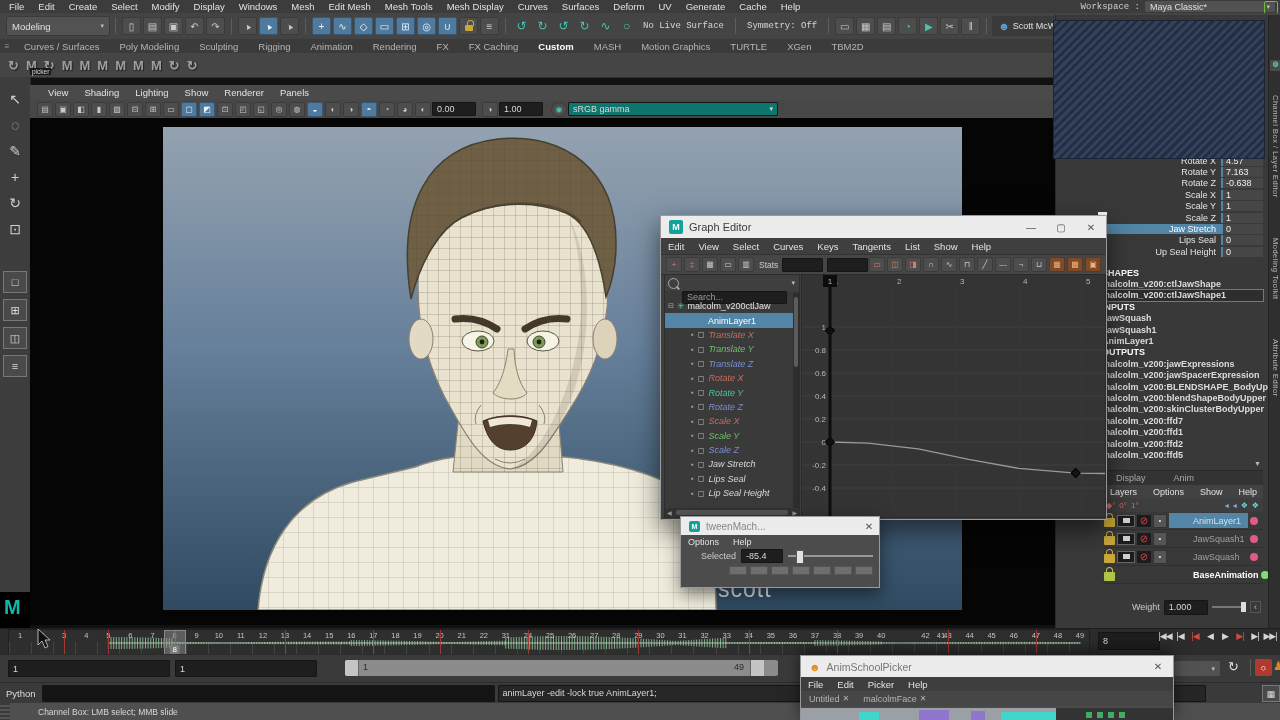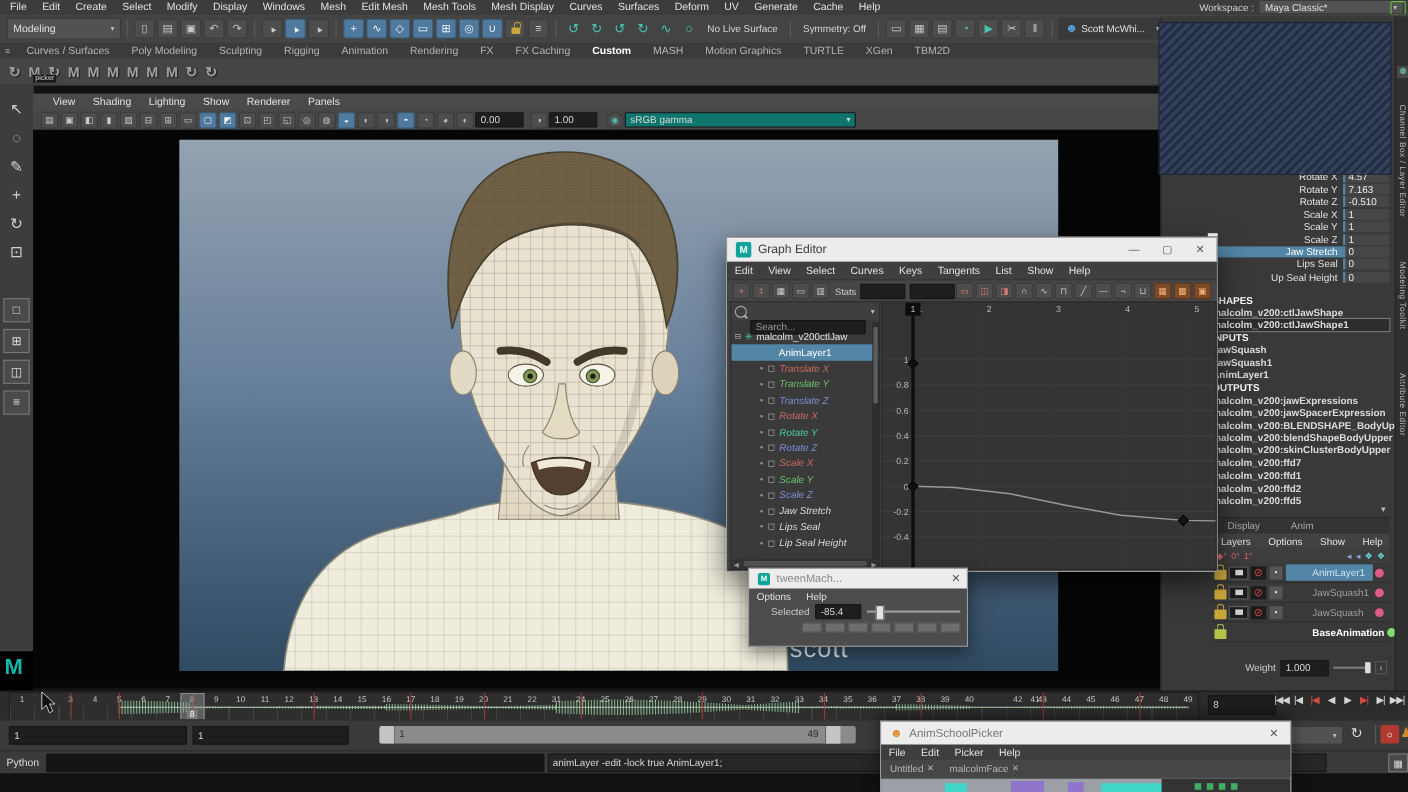--- a/index.html
+++ b/index.html
@@ -1,21 +1,21 @@
 <!DOCTYPE html>
 <html><head>
 <meta charset="utf-8">
 <style>
   html,body{margin:0;padding:0;background:#000;}
   #root{position:relative;width:1280px;height:720px;background:#111;overflow:hidden;
         font-family:"Liberation Sans",sans-serif;color:#ddd;-webkit-font-smoothing:antialiased;}
   .abs{position:absolute;}
   .r{display:flex;align-items:center;}
   .grow{flex:1;}
-  .t9{font-size:9px;}
+  .t9{font-size:9px;font-family:Liberation Mono, monospace;}
   .sep{width:1px;height:16px;background:#5d5d5d;margin:0 5px;flex:none;}
   .menu-item{padding:0 7px;font-size:10px;color:#e2e2e2;white-space:nowrap;}
   .ico{display:inline-flex;align-items:center;justify-content:center;width:17px;height:16px;margin:0 1px;
        color:#c9c9c9;font-size:10px;background:#4d4d4d;border:1px solid #3b3b3b;border-radius:2px;flex:none;}
   .ico.active{background:#4f7a9e;border-color:#39586f;color:#eaf3fa;}
   .ico.teal{color:#49c3b1;}
   .ico.red{color:#d97b6c;}
   .ico.orange{background:#7e4a28;border-color:#5d371e;color:#f0b27a;}
   .ico.mini{width:14px;height:13px;font-size:8px;}
   .field{background:#1e1e1e;border:1px solid #151515;color:#d8d8d8;font-size:9px;display:flex;align-items:center;padding:0 4px;border-radius:1px;}
@@ -442,21 +442,21 @@
             <span class="cb-val">4.57</span>
           </div>
 
           <div class="cb-row r">
             <span class="cb-name">Rotate Y</span>
             <span class="cb-val">7.163</span>
           </div>
 
           <div class="cb-row r">
             <span class="cb-name">Rotate Z</span>
-            <span class="cb-val">-0.510</span>
+            <span class="cb-val">-0.638</span>
           </div>
 
           <div class="cb-row r">
             <span class="cb-name">Scale X</span>
             <span class="cb-val">1</span>
           </div>
 
           <div class="cb-row r">
             <span class="cb-name">Scale Y</span>
             <span class="cb-val">1</span>
@@ -1000,20 +1000,24 @@
     <span class="abs" style="left:1273px;top:4px;font-size:12px;color:#d08a2d;">♟</span>
   </div>
 
   <div class="abs r" style="left:0;top:682px;width:1280px;height:20px;background:#3a3a3a;border-top:1px solid #2c2c2c;">
     <span style="font-size:9.5px;color:#ddd;padding:0 6px;">Python</span>
     <span class="field" style="width:443px;height:15px;background:#141414;"></span>
     <span class="field" style="width:698px;height:15px;background:#262626;margin-left:3px;">animLayer -edit -lock true AnimLayer1;</span>
     <span class="abs" style="left:1262px;top:2px;width:16px;height:15px;border:1px solid #777;background:#4a4a4a;color:#ddd;font-size:9px;display:flex;align-items:center;justify-content:center;">▦</span>
   </div>
 
+  <div class="abs r" style="left:0;top:702px;width:1280px;height:18px;background:#4f4f4f;border-top:1px solid #3a3a3a;">
+    <span style="width:10px;height:18px;background:repeating-linear-gradient(0deg,#3a3a3a 0 2px,#555 2px 4px);"></span>
+    <span style="font-size:8.5px;color:#d8d8d8;padding-left:28px;">Channel Box: LMB select; MMB slide</span>
+  </div>
 
   <div class="abs" style="left:800px;top:655px;width:372px;height:65px;background:#4a4a4a;border:1px solid #999;box-shadow:0 -4px 14px rgba(0,0,0,.5);z-index:50;">
     <div class="titlebar" style="height:21px;font-size:10.5px;">
       <span style="color:#e08a2d;font-size:11px;margin:0 6px 0 8px;">☻</span>
       <span style="color:#777;">AnimSchoolPicker</span>
       <span class="grow"></span>
       <span class="winbtn">✕</span>
     </div>
     <div class="r" style="height:14px;background:#3e3e3e;">
 

